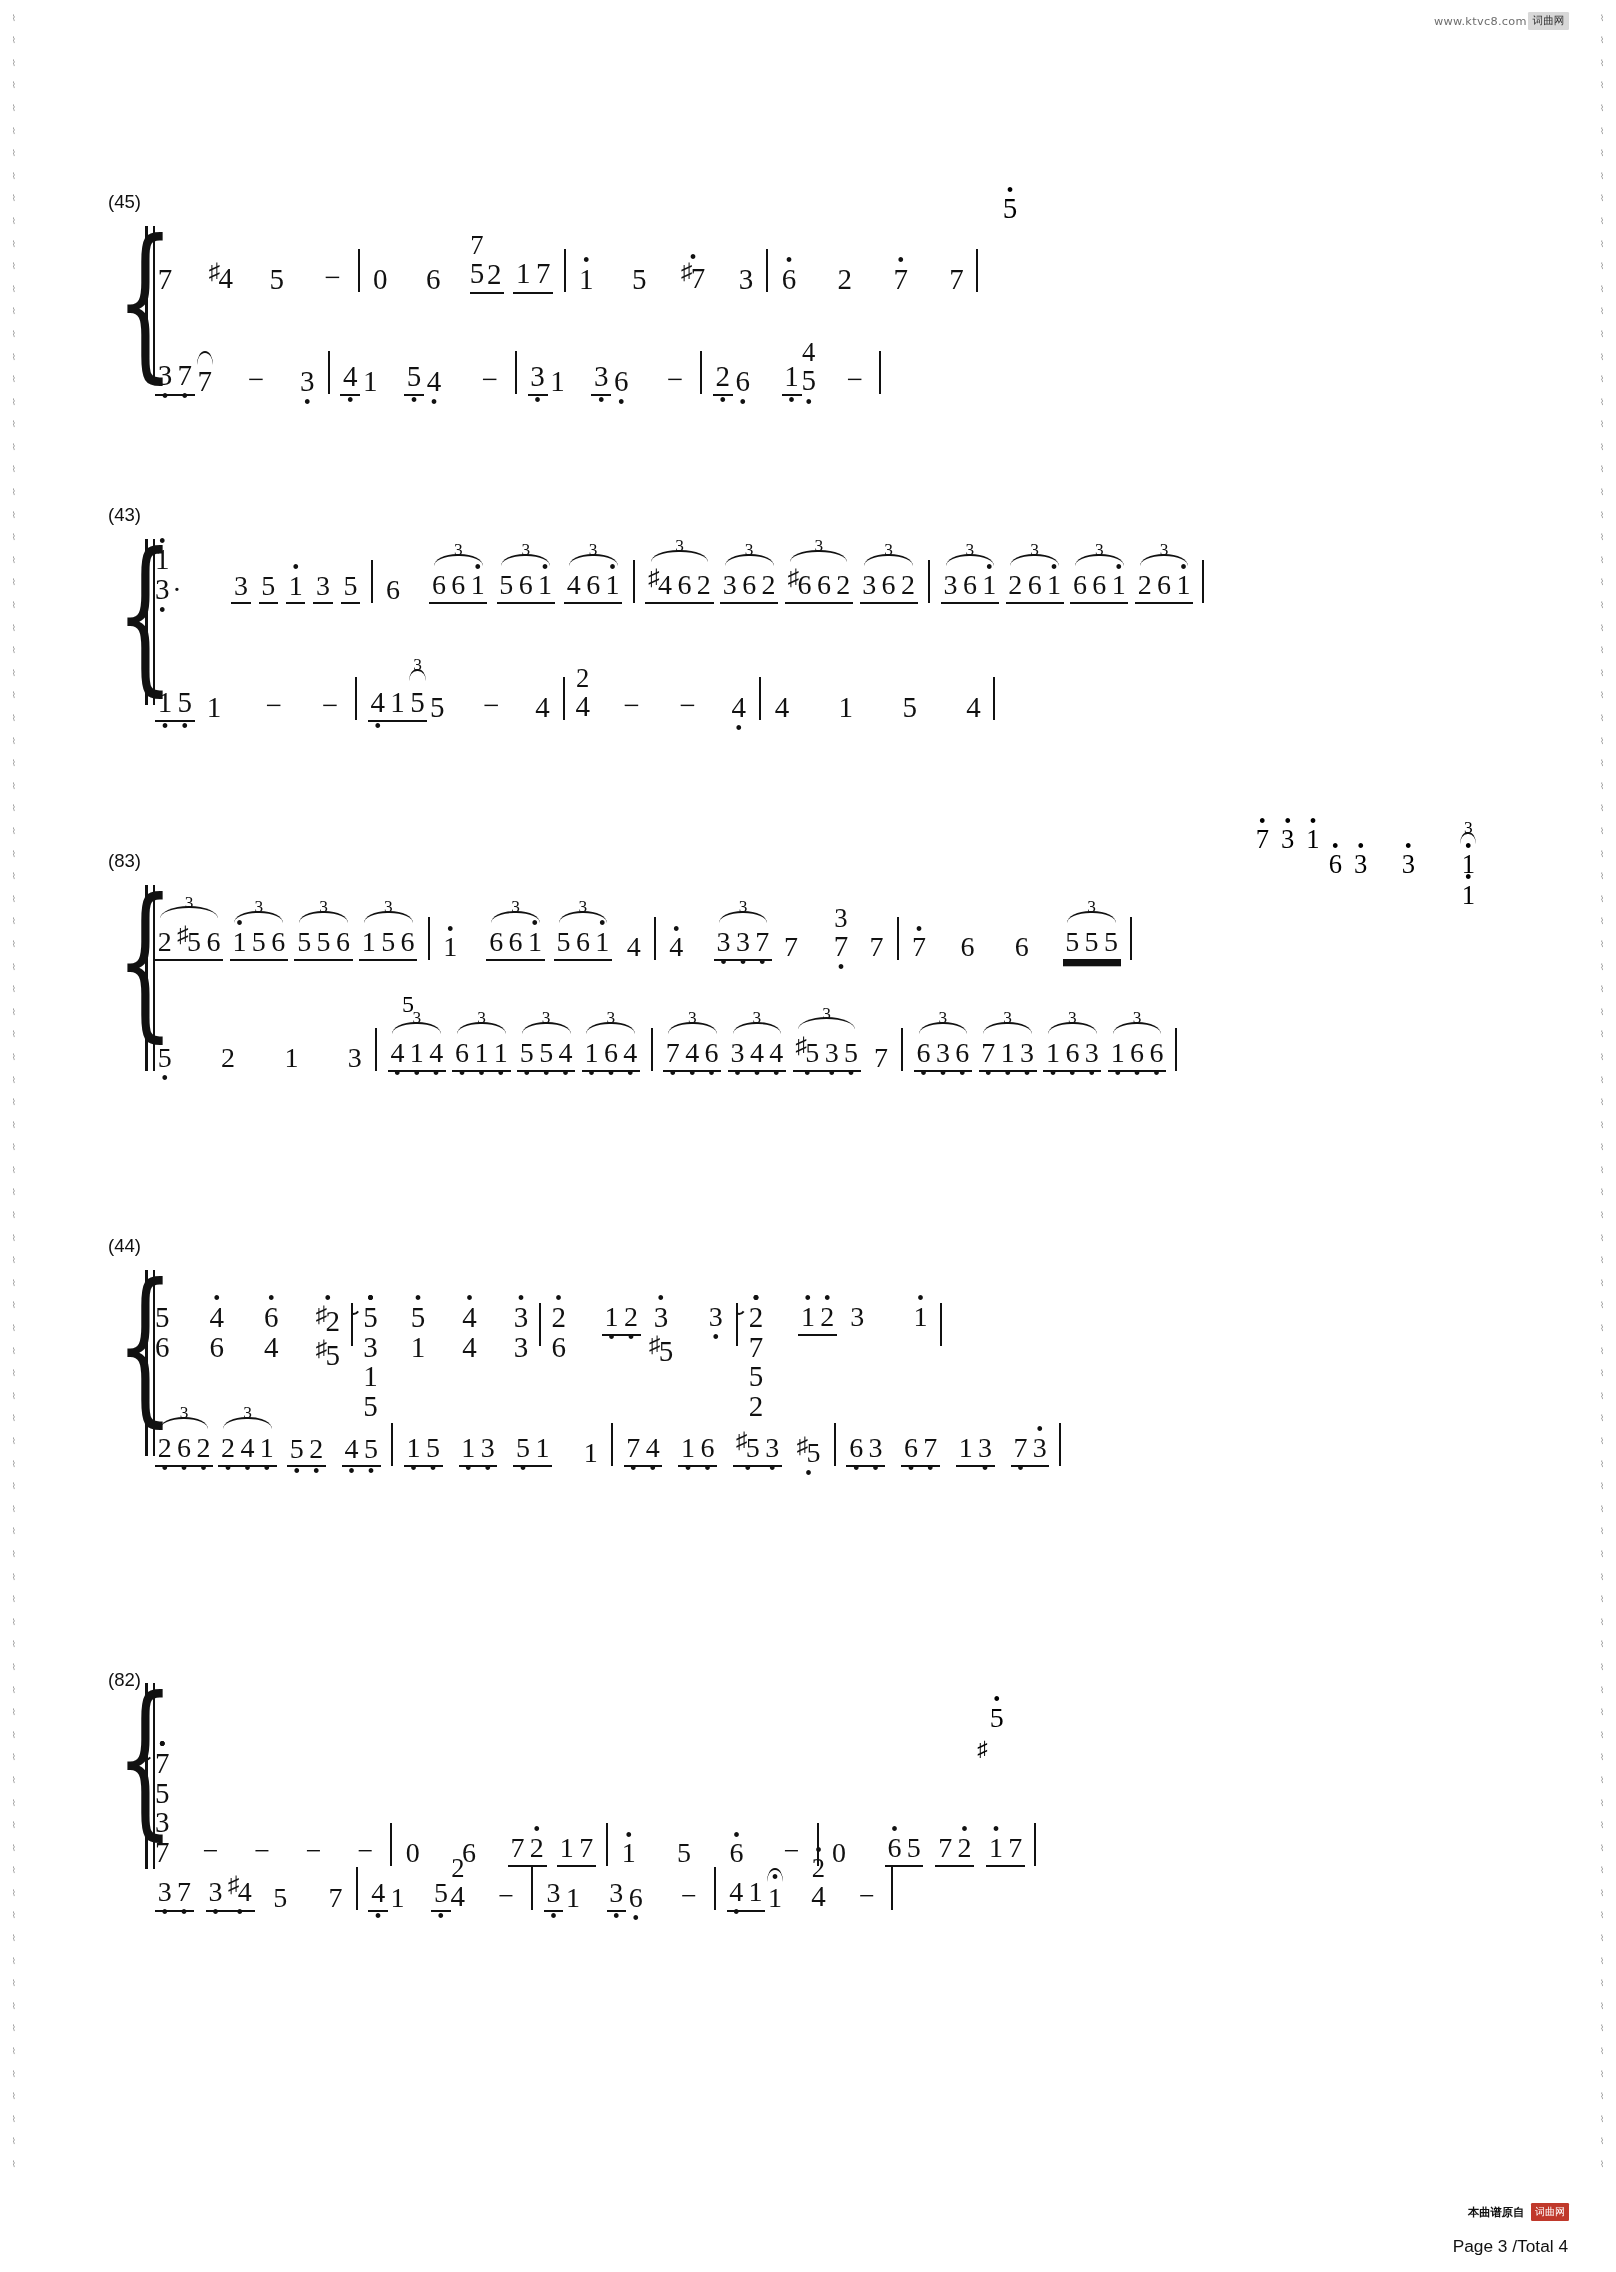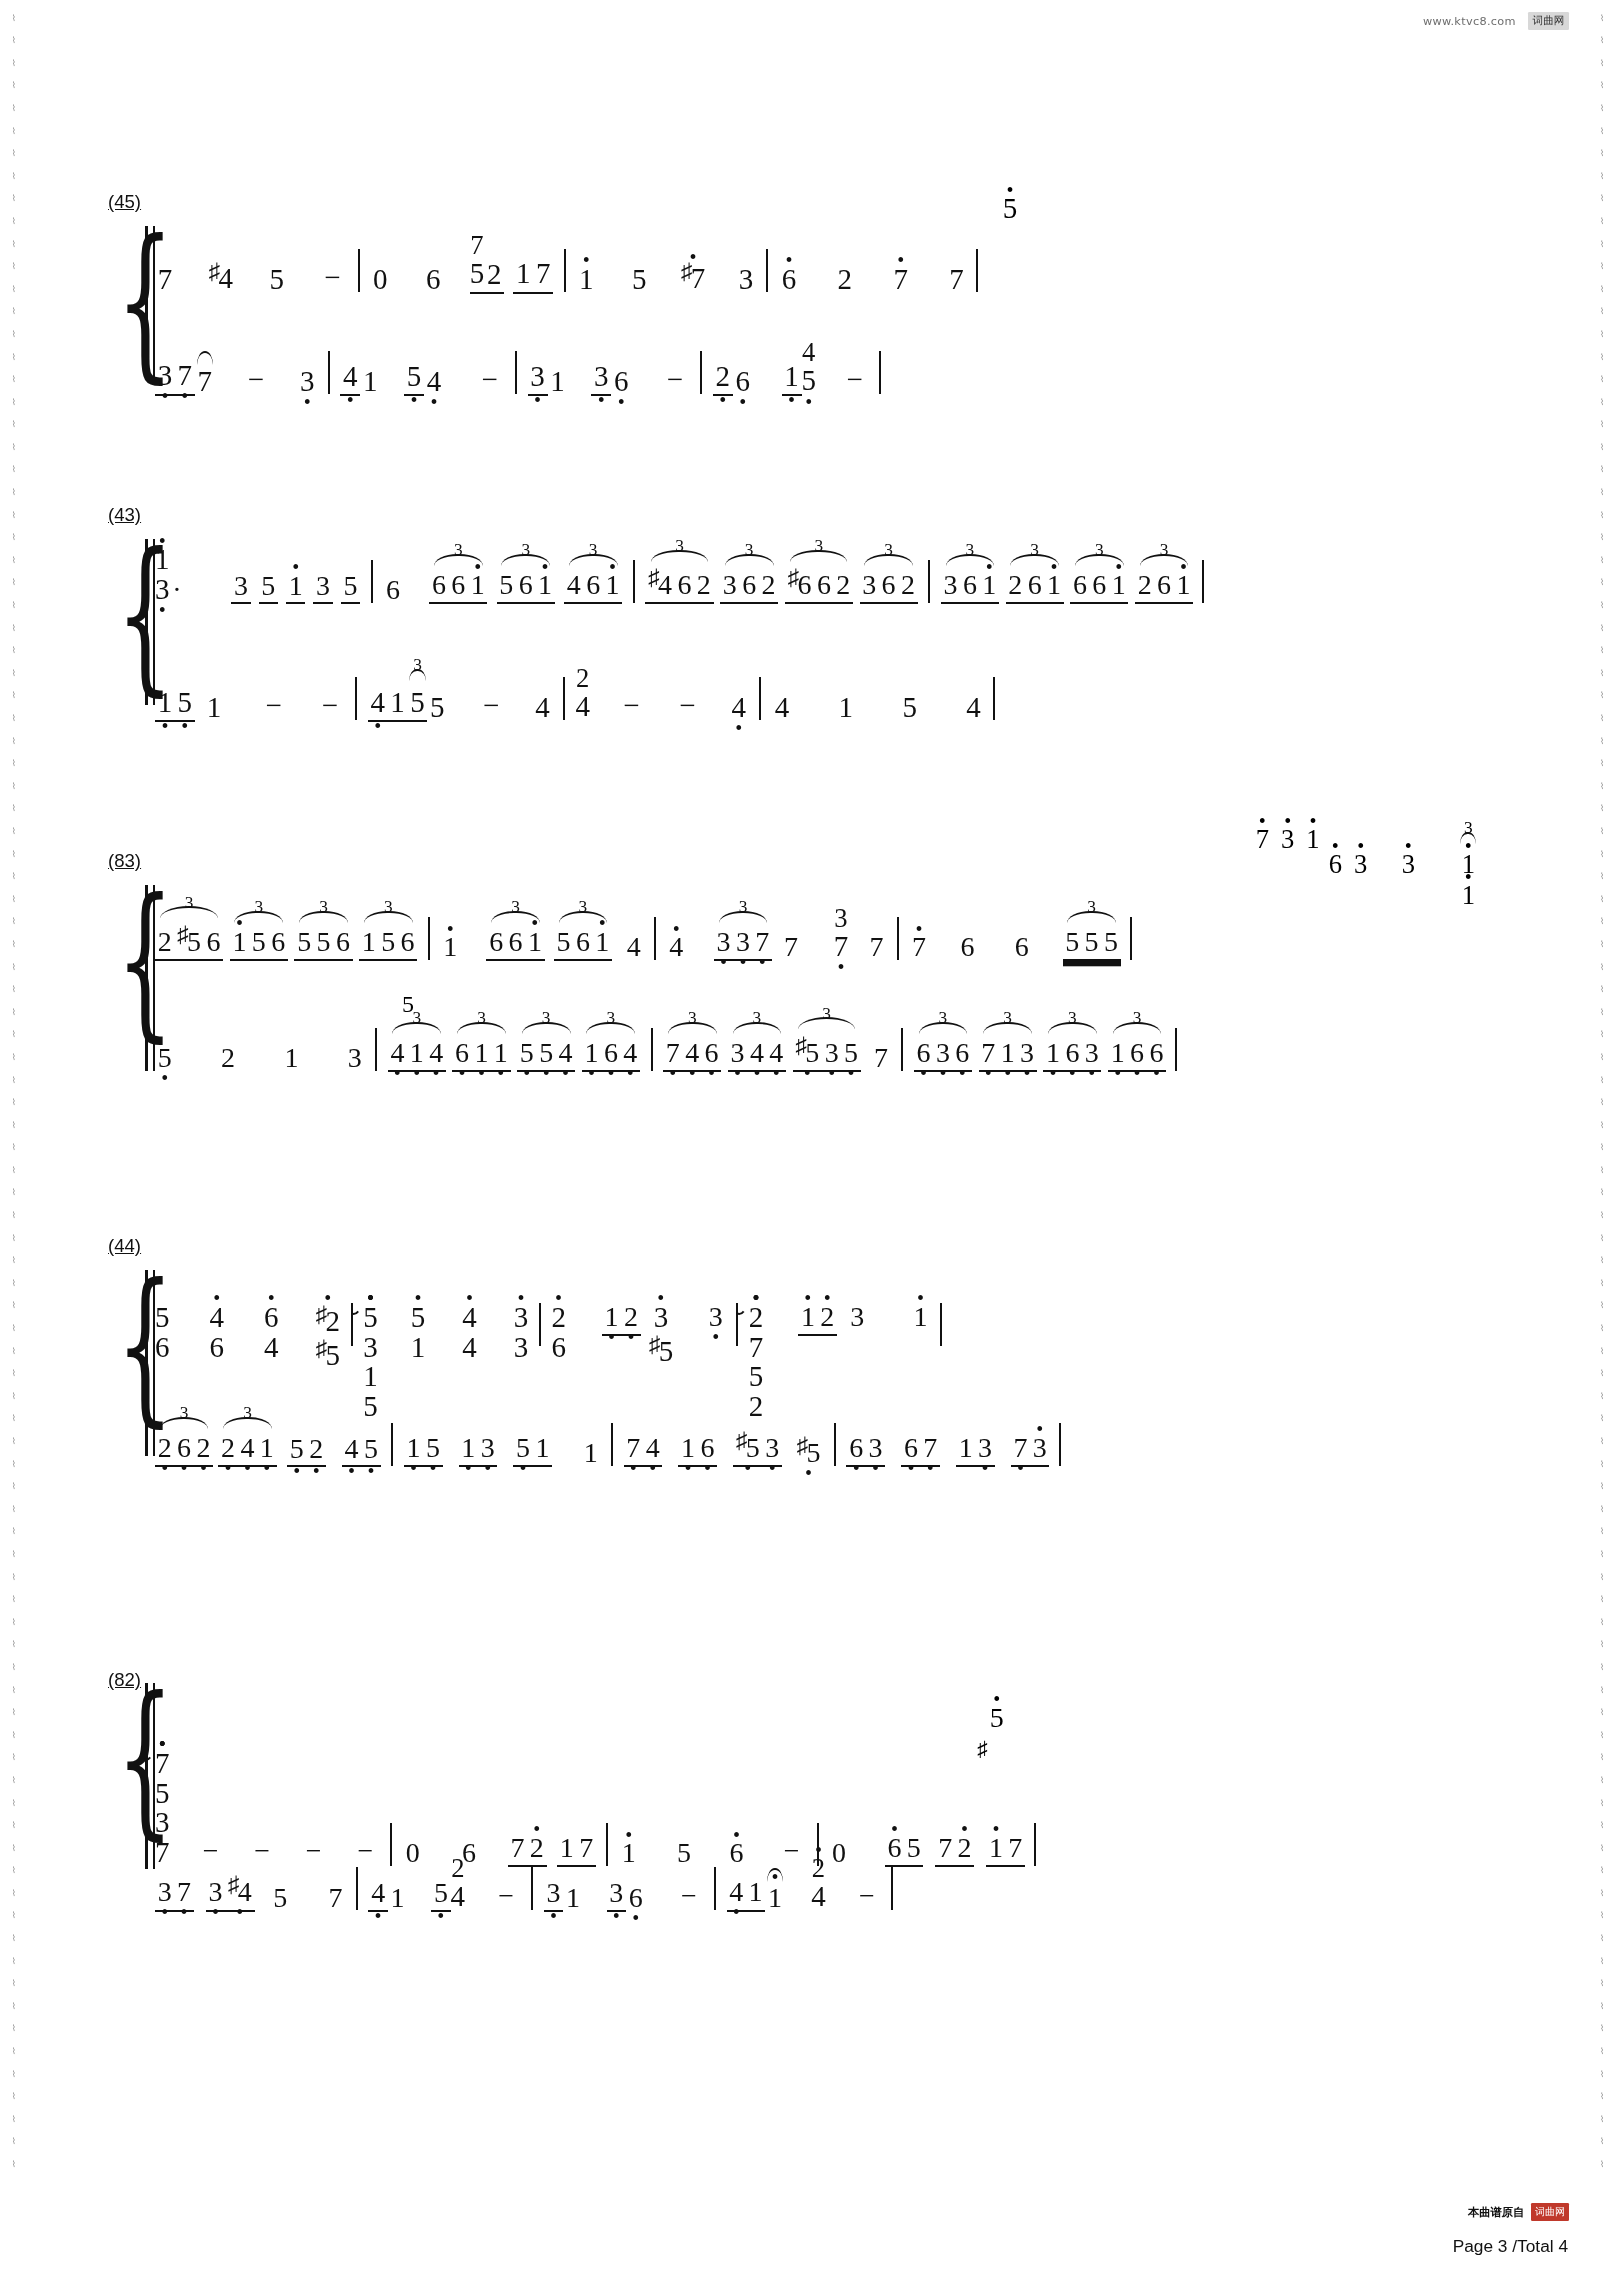--- a/index.html
+++ b/index.html
@@ -39,21 +39,21 @@
     font-family: "DejaVu Sans", sans-serif;
   }
 
   
   .wm-top {
     position: absolute;
     top: 12px;
     right: 47px;
     display: flex;
     align-items: center;
-    gap: 12px;
+    gap: 1px;
     font-family: "DejaVu Sans", sans-serif;
   }
   .wm-top .url {
     font-size: 11.3px;
     color: #6d6d6d;
     letter-spacing: 0.3px;
   }
   .wm-top .badge {
     background: #d8d8d8;
     color: #333;
@@ -98,21 +98,20 @@
     left: 116px;
     width: 1376px;
   }
   .measure-number {
     position: absolute;
     left: -8px;
     top: -28px;
     font-size: 18.6px;
     color: #111;
     font-family: "Liberation Sans", sans-serif;
-    text-decoration: underline;
   }
   .brace {
     position: absolute;
     left: 0px;
     top: 0;
     width: 31px;
     font-size: 166px;
     line-height: 1;
     color: #111;
     font-family: "DejaVu Serif", serif;

